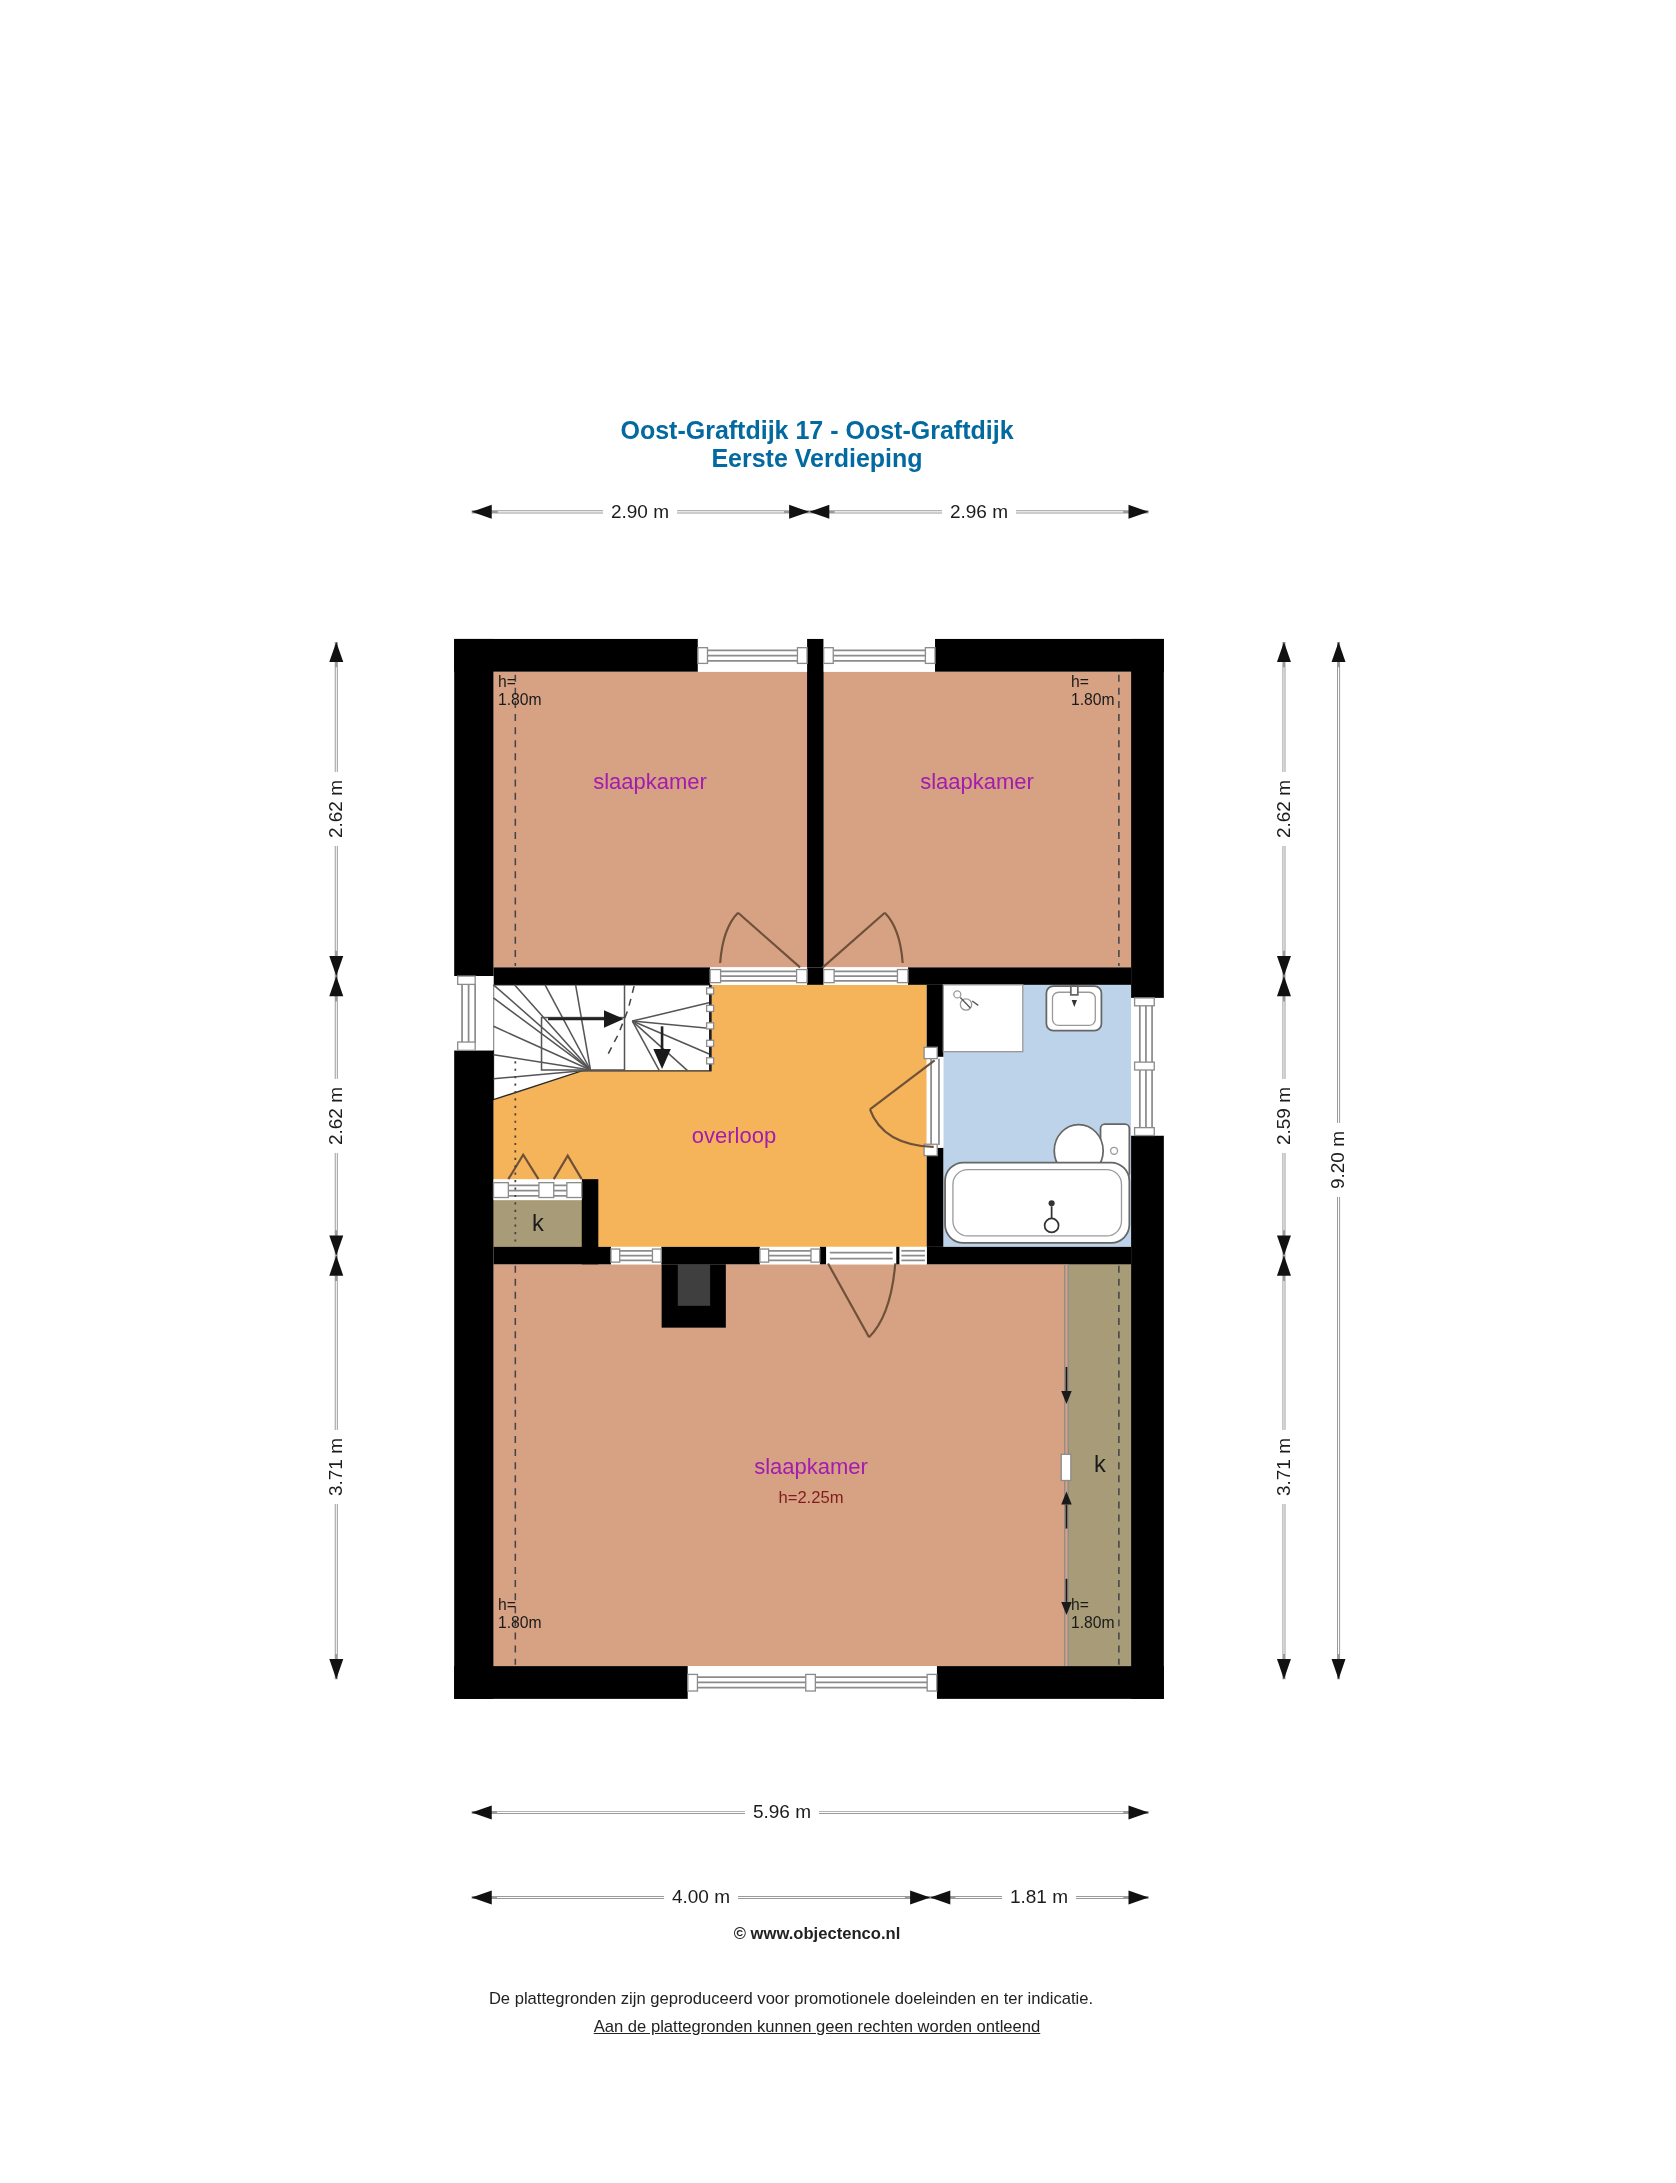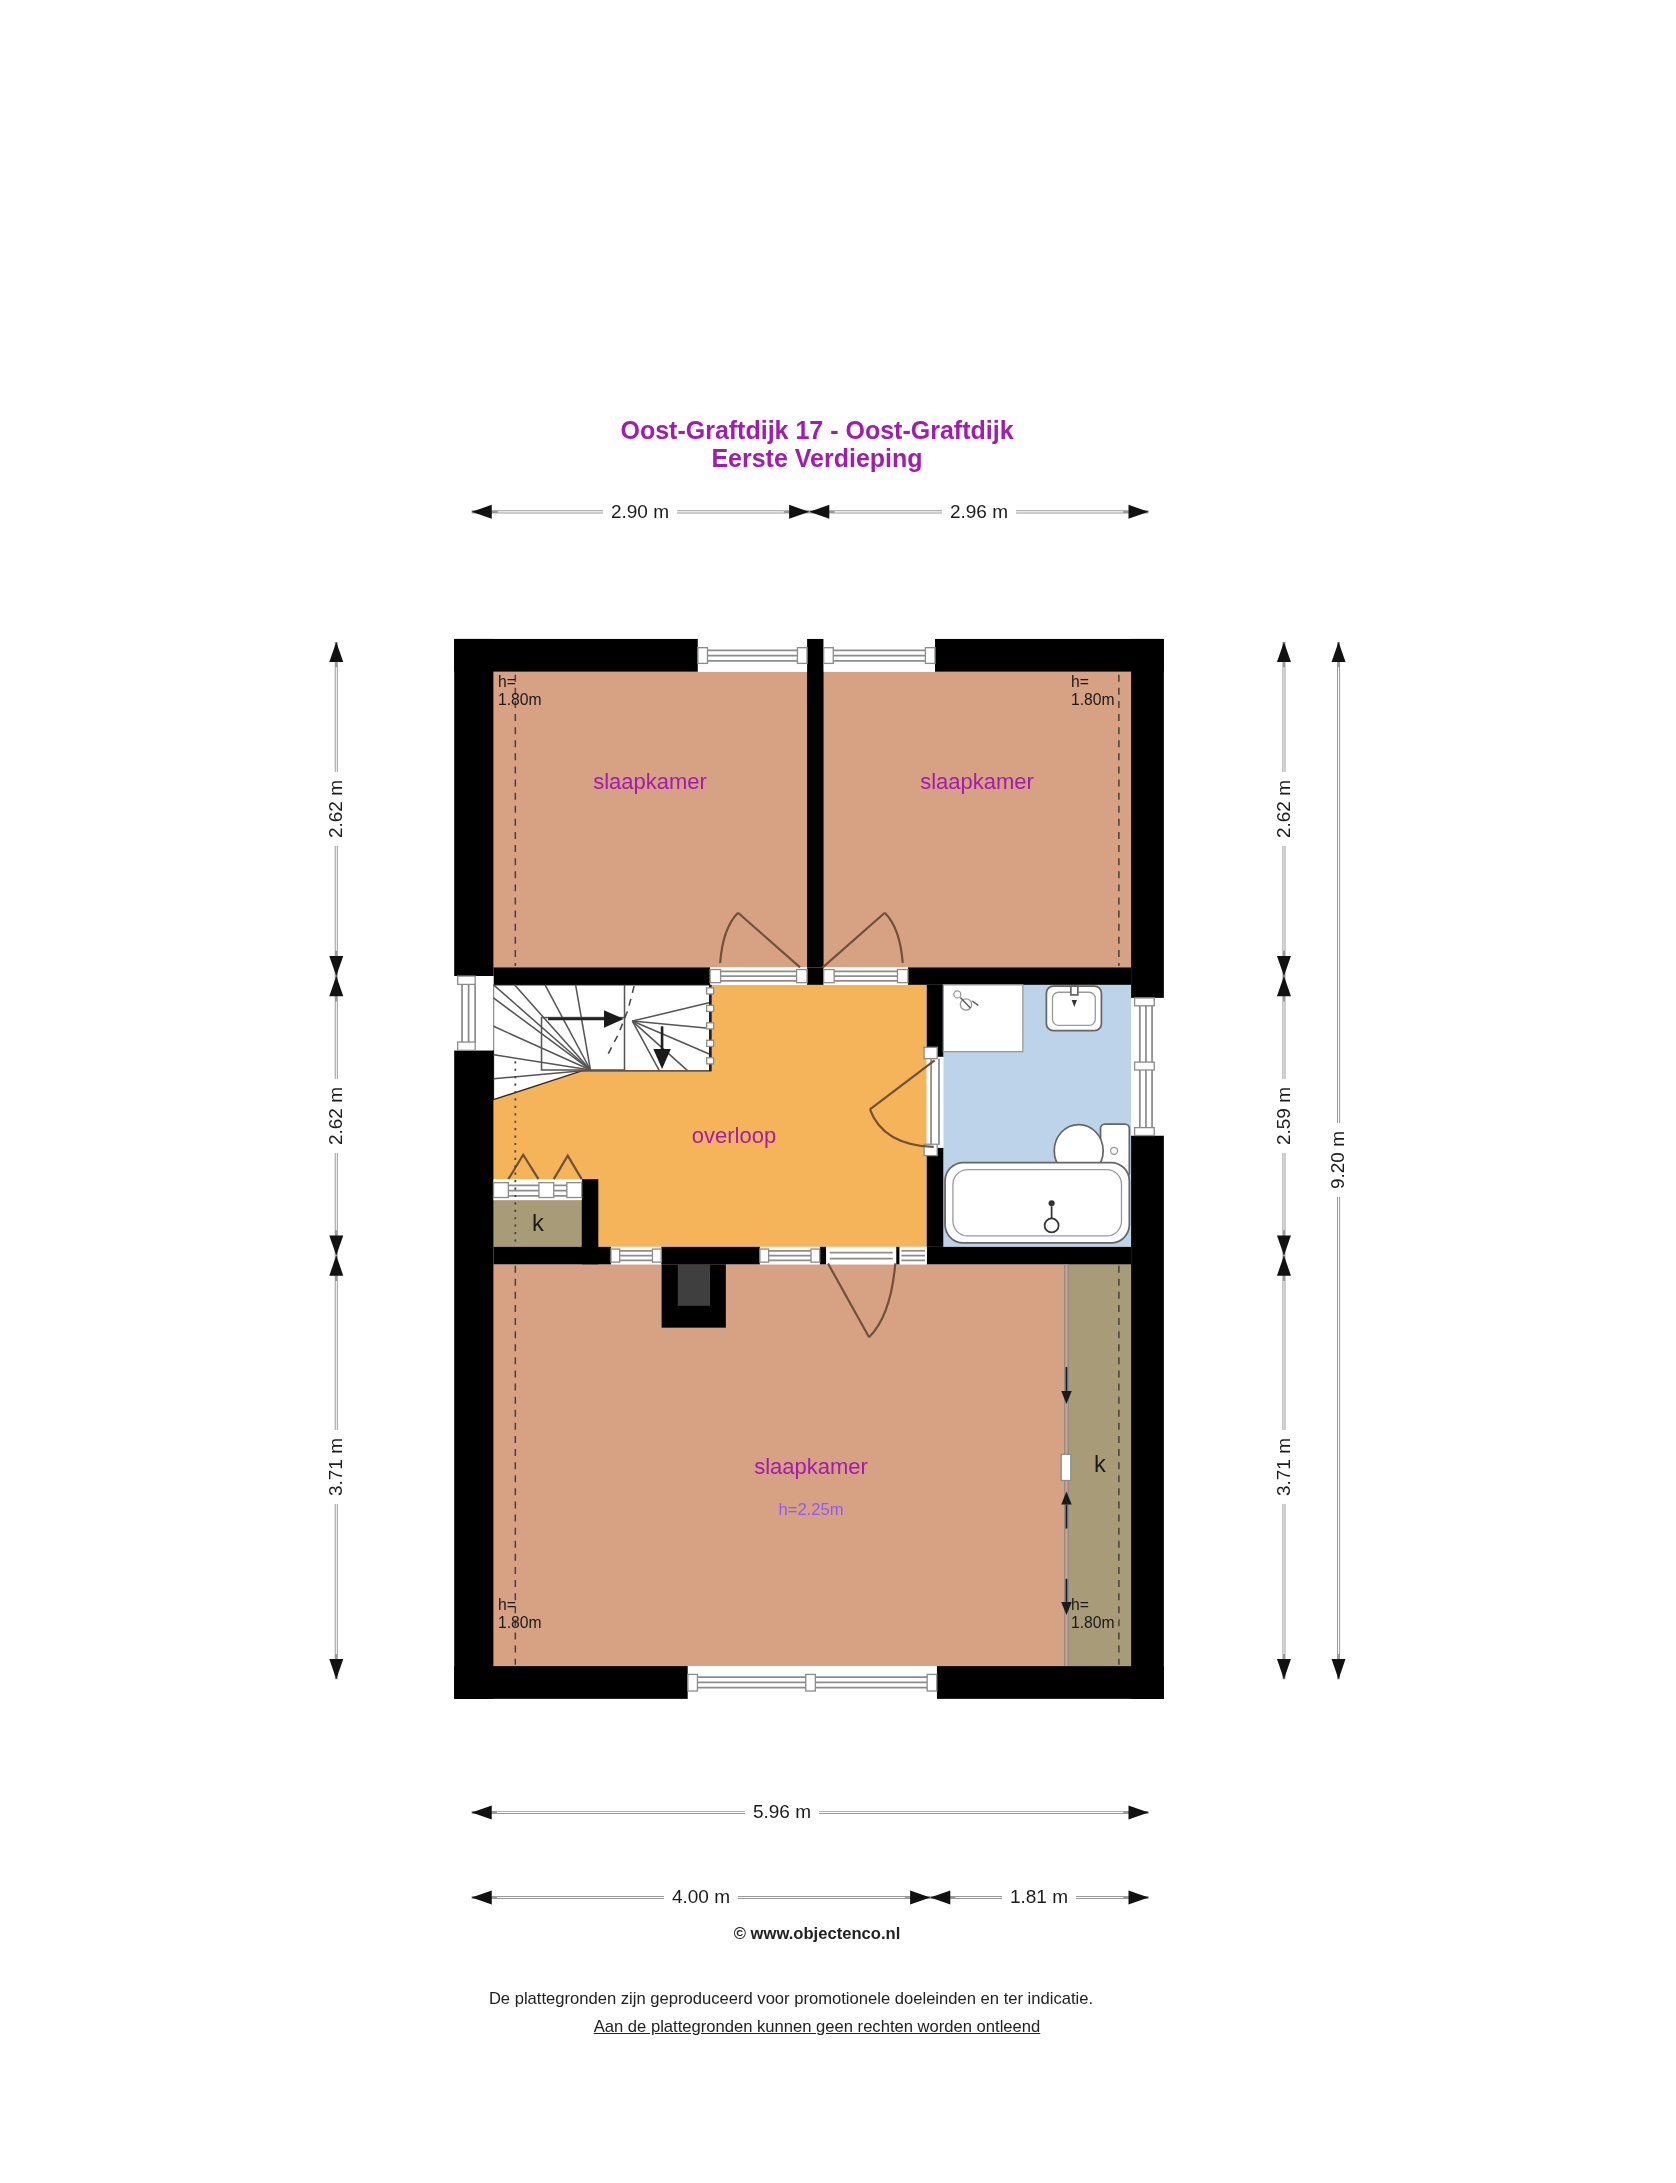--- a/index.html
+++ b/index.html
@@ -1,24 +1,24 @@
 <!DOCTYPE html>
 <html style="font-size:7px"><head>
 <meta charset="utf-8">
 <style>
   html,body{margin:0;padding:0;background:#fff;}
   .stage{position:relative;width:1677px;height:2371px;background:#ffffff;overflow:hidden;
          font-family:"Liberation Sans", sans-serif;color:#1a1a1a;}
   svg.plan{position:absolute;left:0;top:0;}
   .lbl{position:absolute;transform:translate(-50%,-50%);white-space:nowrap;}
-  .title{font-size:25px;font-weight:bold;color:#a21caf;}
+  .title{font-size:25px;font-weight:bold;color:#0369a1;}
   .dim{font-size:19px;background:#ffffff;padding:0.9px 7.9px;color:#1c1c1c;}
   .vert{transform:translate(-50%,-50%) rotate(-90deg);}
   .room{font-size:22px;color:#a21caf;}
-  .roomsub{font-size:16.6px;color:#8b5cf6;margin-top:12px;}
+  .roomsub{font-size:16.6px;color:#7f1d1d;}
   .klabel{font-size:23.6px;color:#1b1b1b;}
   .hlbl{position:absolute;font-size:15.7px;line-height:1.16;white-space:pre-line;color:#1a1a1a;}
   .f{font-size:16.6px;color:#222;}
   .glz{stroke:#8c8c8c;stroke-width:4;fill:none;}
   .blk{fill:#ffffff;stroke:#8c8c8c;stroke-width:3;}
   .stair{stroke:#555;stroke-width:3.5;fill:none;}
   .dashline{stroke:#444;stroke-width:3.5;stroke-dasharray:16 14;fill:none;}
   .dotline{stroke:#444;stroke-width:4;stroke-dasharray:5 12;fill:none;}
   .arc{stroke:#6e5139;stroke-width:5;fill:none;}
   .fix{fill:#ffffff;stroke:#666;stroke-width:4;}

